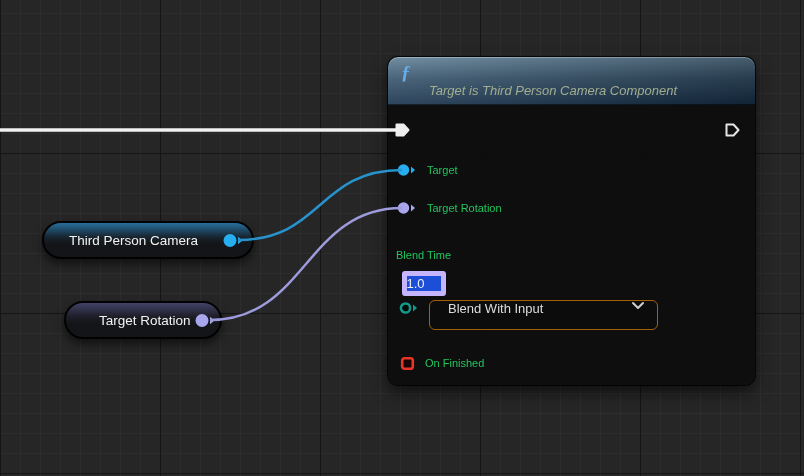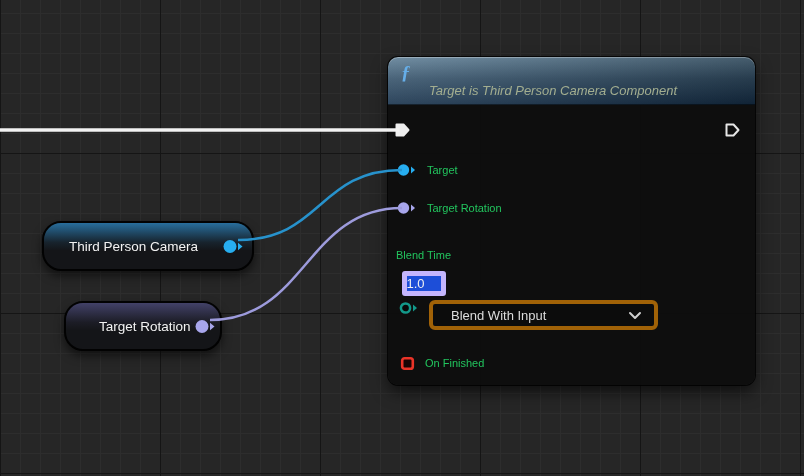--- a/index.html
+++ b/index.html
@@ -61,28 +61,28 @@
   .value-box{
     width:34px;height:19px;background:#1d4ed8;border:5px solid #c4b5fd;
     border-radius:3px;color:#f0f0f0;font-size:13px;text-align:left;
     font-family:"Liberation Sans", sans-serif;padding:0;outline:none;
   }
   
   .mode-label{position:absolute;left:41px;top:224px;font-size:10px;color:#eaeaea;margin-top:23px;}
   .mode-pin{position:absolute;left:10px;top:244px;}
   .dropdown{
     position:absolute;left:41px;top:243px;width:229px;height:30px;
-    background:#0c0c0c;border:4px solid #a16207;border-radius:6px;
-    display:flex;align-items:center;box-sizing:border-box;
+    background:#0c0c0c;border:1px solid #a16207;border-radius:6px;
+    display:flex;align-items:flex-start;box-sizing:border-box;
     padding:0 12px 0 18px;cursor:pointer;
   }
   .dropdown .dd-text{font-size:13px;color:#dcdcdc;flex:1;}
   
   .var-pill{
-    position:absolute;height:50px;border-radius:19px;z-index:2;
+    position:absolute;height:38px;border-radius:19px;z-index:2;
     background:#141518;border:2px solid #020202;box-sizing:border-box;
     display:flex;align-items:center;
     box-shadow:0 5px 10px rgba(0,0,0,0.55);
   }
   .var-pill .glow{
     position:absolute;inset:0;border-radius:17px;pointer-events:none;
   }
   .pill-tpc{left:42px;top:221px;width:212px;padding:0 8px 0 25px;}
   .pill-tpc .glow{background:linear-gradient(180deg, rgba(47,140,201,0.75) 0%, rgba(47,140,201,0.12) 42%, rgba(0,0,0,0) 60%);}
   .pill-tr{left:64px;top:301px;width:158px;padding:0 4px 0 33px;}

